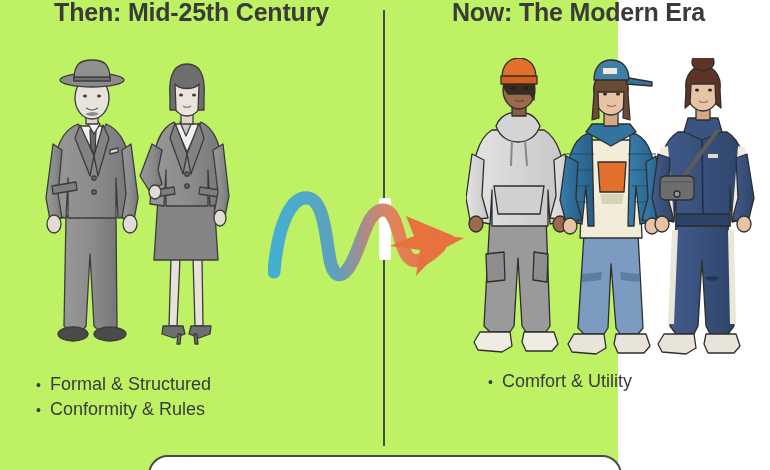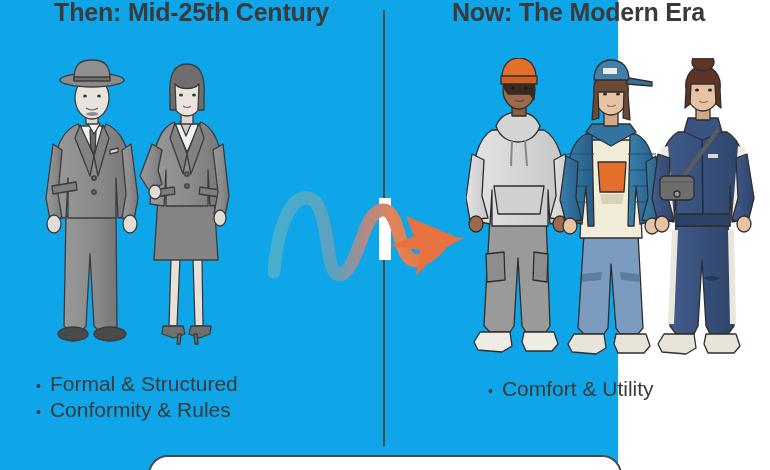--- a/index.html
+++ b/index.html
@@ -2,21 +2,21 @@
 <html><head>
 <meta charset="utf-8">
 <style>
   * { margin:0; padding:0; box-sizing:border-box; }
   html,body { width:770px; height:470px; overflow:hidden; background:#ffffff; }
   body {
     font-family:"Liberation Sans", sans-serif;
     position:relative;
     color:#333;
   }
-  .canvas { position:absolute; inset:0; width:618px; height:470px; background:#0ea5e9; }
+  .canvas { position:absolute; inset:0; width:618px; height:470px; background:#bef264; }
 
   
   .title {
     position:absolute;
     top:-2px;
     font-size:25px;
     font-weight:bold;
     color:#3a3a3a;
     letter-spacing:-0.2px;
     white-space:nowrap;
@@ -32,23 +32,23 @@
     background:#4a4a4a;
   }
   .divider-gap {
     position:absolute;
     left:379px; top:198px;
     width:12px; height:62px;
     background:#fff;
   }
 
   
-  .bullets { position:absolute; font-size:21px; color:#3a3a3a; line-height:24px; }
+  .bullets { position:absolute; font-size:18px; color:#3a3a3a; line-height:24px; }
   .bullets-left  { left:36px;  top:372px; }
-  .bullets-right { left:488px; top:377px; }
+  .bullets-right { left:488px; top:369px; }
   .bullets li { list-style:none; white-space:nowrap; }
   .bullets li::before { content:"\2022"; margin-right:9px; font-size:14px; color:#3a3a3a; }
 
   
   .bottom-box {
     position:absolute;
     left:148px; top:455px;
     width:474px; height:40px;
     border:2px solid #4a4a4a;
     border-radius:20px;

